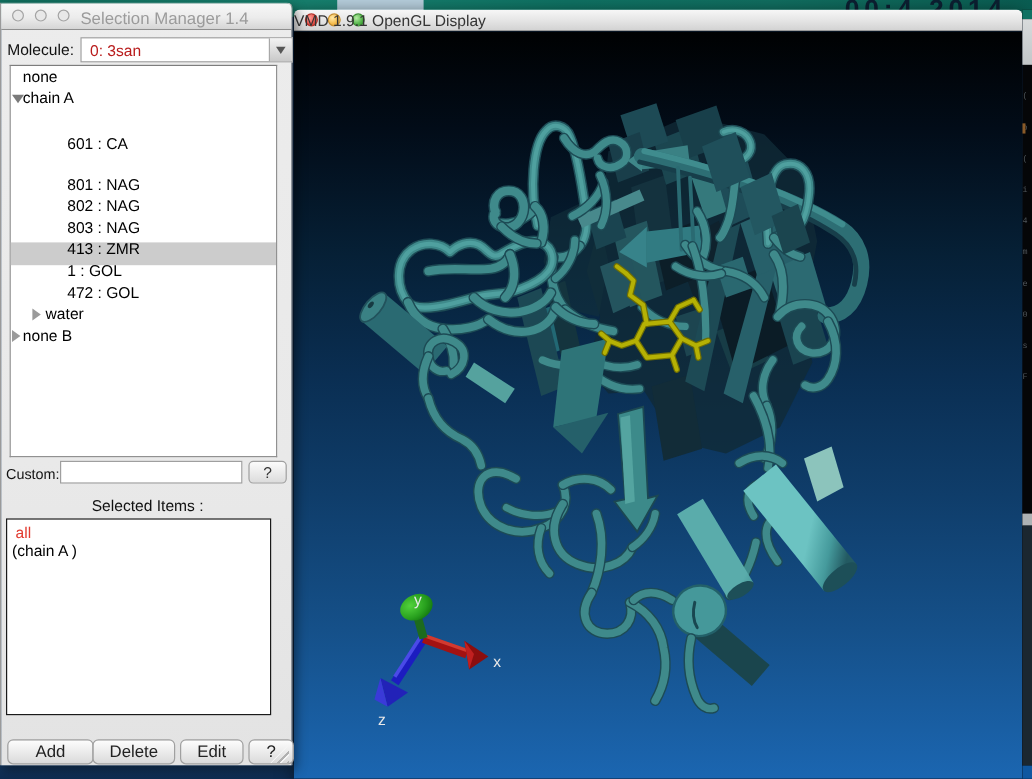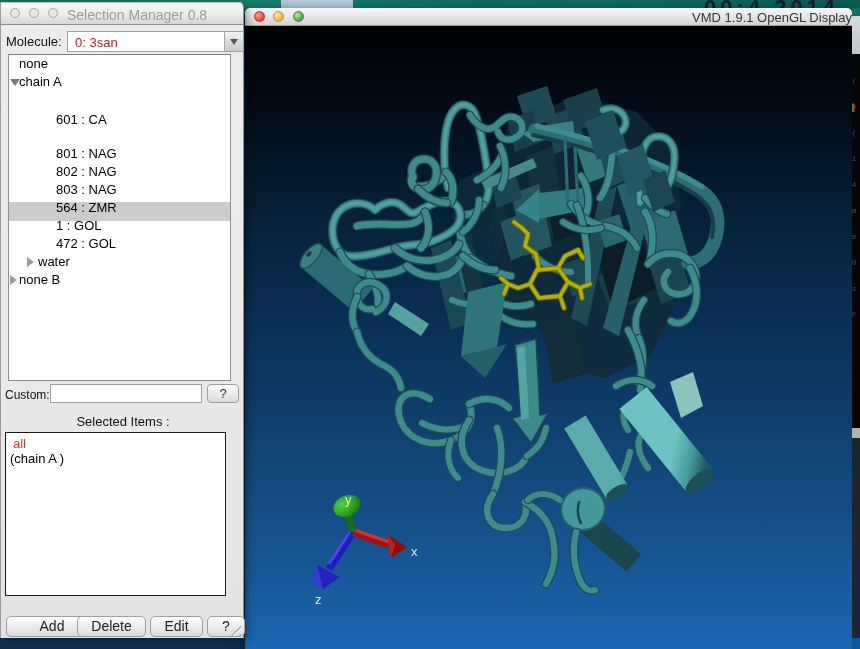--- a/index.html
+++ b/index.html
@@ -11,21 +11,21 @@
   #clock { position:absolute; left:704px; top:-5px; width:160px; color:#0c2032; font-size:22px; font-weight:bold; letter-spacing:4px; }
   #bottomstrip { position:absolute; left:0; top:637px; width:246px; height:12px;
      background:linear-gradient(180deg,#14375f 0%, #0e2c52 100%); }
   
   #vmdwin { position:absolute; left:245px; top:8px; width:607px; height:641px;
      border-radius:5px 5px 0 0; box-shadow:0 3px 14px rgba(0,0,0,0.55); }
   #vmdtitle { position:absolute; left:0; top:0; width:607px; height:18px;
      border-radius:5px 5px 0 0;
      background:linear-gradient(180deg,#f7f7f7 0%, #e8e8e8 45%, #d3d3d3 100%);
      border-bottom:1px solid #9a9a9a; }
-  #vmdtitle .t { position:absolute; left:0; top:2px; width:100%; text-align:right;
+  #vmdtitle .t { position:absolute; left:0; top:2px; width:100%; text-align:left;
      font-size:13px; color:#353535; }
   .tl { position:absolute; top:2.5px; width:11px; height:11px; border-radius:50%; }
   #tlr { left:9px; background:radial-gradient(circle at 3px 3px,#ff9d96,#ec5750 55%,#ba2f28); border:0.5px solid #b73229;}
   #tly { left:28px; background:radial-gradient(circle at 3px 3px,#ffe9a8,#f6bd4f 55%,#d0912a); border:0.5px solid #c79032;}
   #tlg { left:48px; background:radial-gradient(circle at 3px 3px,#b6eca4,#59b84f 55%,#2f8d2d); border:0.5px solid #3d8e35;}
   #glcanvas { position:absolute; left:0; top:18px; width:607px; height:623px; }
   
   #sliver { position:absolute; left:852px; top:8px; width:8px; height:641px; background:#050608; }
   
   #selwin { position:absolute; left:0px; top:2px; width:244px; height:636px;
@@ -352,21 +352,21 @@
   <div style="position:absolute;left:0;top:630px;width:8px;height:19px;background:#0f57a0;"></div>
   <div style="position:absolute;left:0;top:60px;color:#4e555a;font-size:7px;line-height:26px;width:8px;overflow:hidden;font-family:'Liberation Mono',monospace;">(<br>p<br>(<br>i<br>4<br>m<br>e<br>0<br>s<br>F</div>
   <div style="position:absolute;left:0;top:96px;color:#8a5a28;font-size:7px;">▌</div>
 </div>
 
 <div id="selwin">
   <div id="seltitle">
     <div class="gc" style="left:9px"></div>
       <div class="gc" style="left:28px"></div>
       <div class="gc" style="left:47px"></div>
-    <div class="t">Selection Manager 0.8</div>
+    <div class="t">Selection Manager 1.4</div>
   </div>
   <div id="molrow">
     <span class="lbl">Molecule:</span>
     <div id="molbox">
         <span class="v">0: 3san</span>
         <div id="molbtn"></div>
       </div>
   </div>
   <div id="treebox">
     <div class="trow" style="top:3px">
@@ -382,21 +382,21 @@
     <div class="trow" style="top:93px">
         <span style="left:47px">801 : NAG</span>
       </div>
     <div class="trow" style="top:111px">
         <span style="left:47px">802 : NAG</span>
       </div>
     <div class="trow" style="top:129px">
         <span style="left:47px">803 : NAG</span>
       </div>
     <div class="trow hl" style="top:147px">
-        <span style="left:47px">564 : ZMR</span>
+        <span style="left:47px">413 : ZMR</span>
       </div>
     <div class="trow" style="top:165px">
         <span style="left:47px">1 : GOL</span>
       </div>
     <div class="trow" style="top:183px">
         <span style="left:47px">472 : GOL</span>
       </div>
     <div class="trow" style="top:201px">
         <div class="tri-r" style="left:18px"></div>
         <span style="left:29px">water</span>
@@ -409,18 +409,18 @@
   <div id="customrow">
     <span class="lbl">Custom:</span>
     <div id="custombox"></div>
     <div id="qbtn1">?</div>
   </div>
   <div id="selitems">Selected Items :</div>
   <div id="listbox">
       <span class="all">all</span>
       <span class="ca">(chain A )</span>
     </div>
-  <div class="btn" style="left:5px;  width:92px;">Add</div>
+  <div class="btn" style="left:5px;  width:72px;">Add</div>
   <div class="btn" style="left:76px; width:69px;">Delete</div>
   <div class="btn" style="left:149px;width:53px;">Edit</div>
   <div class="btn" style="left:206px;width:38px;">?</div>
   <div id="grip"></div>
 </div>
 
 </body></html>

